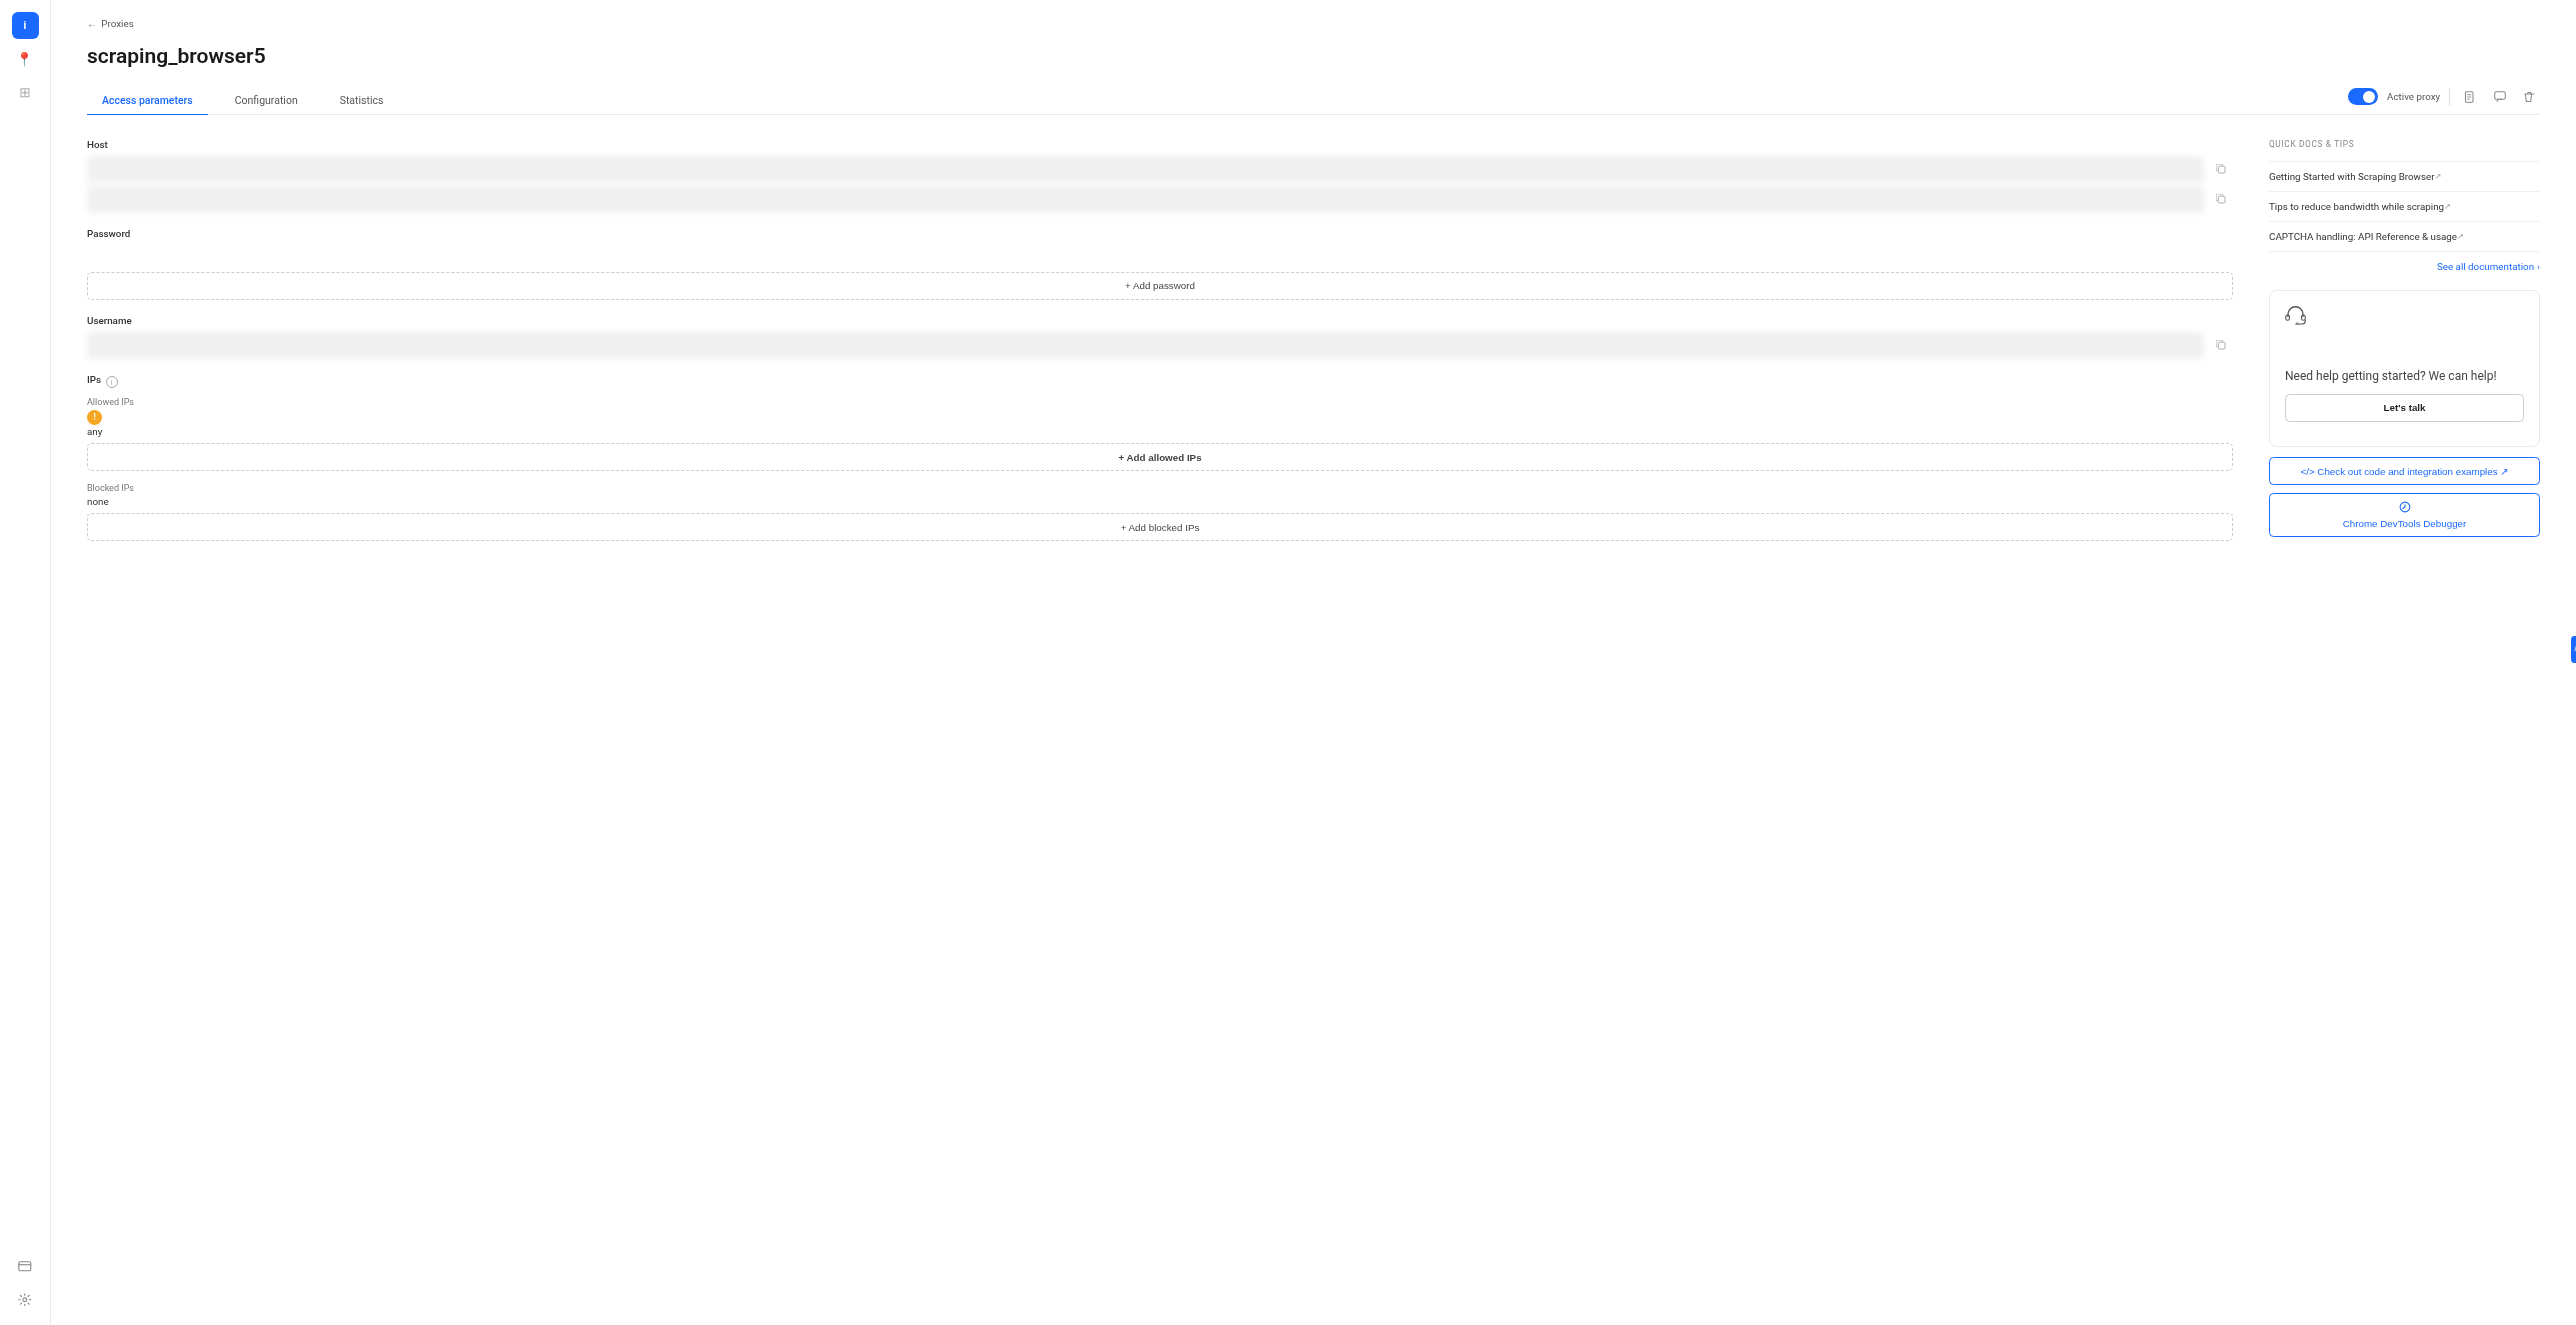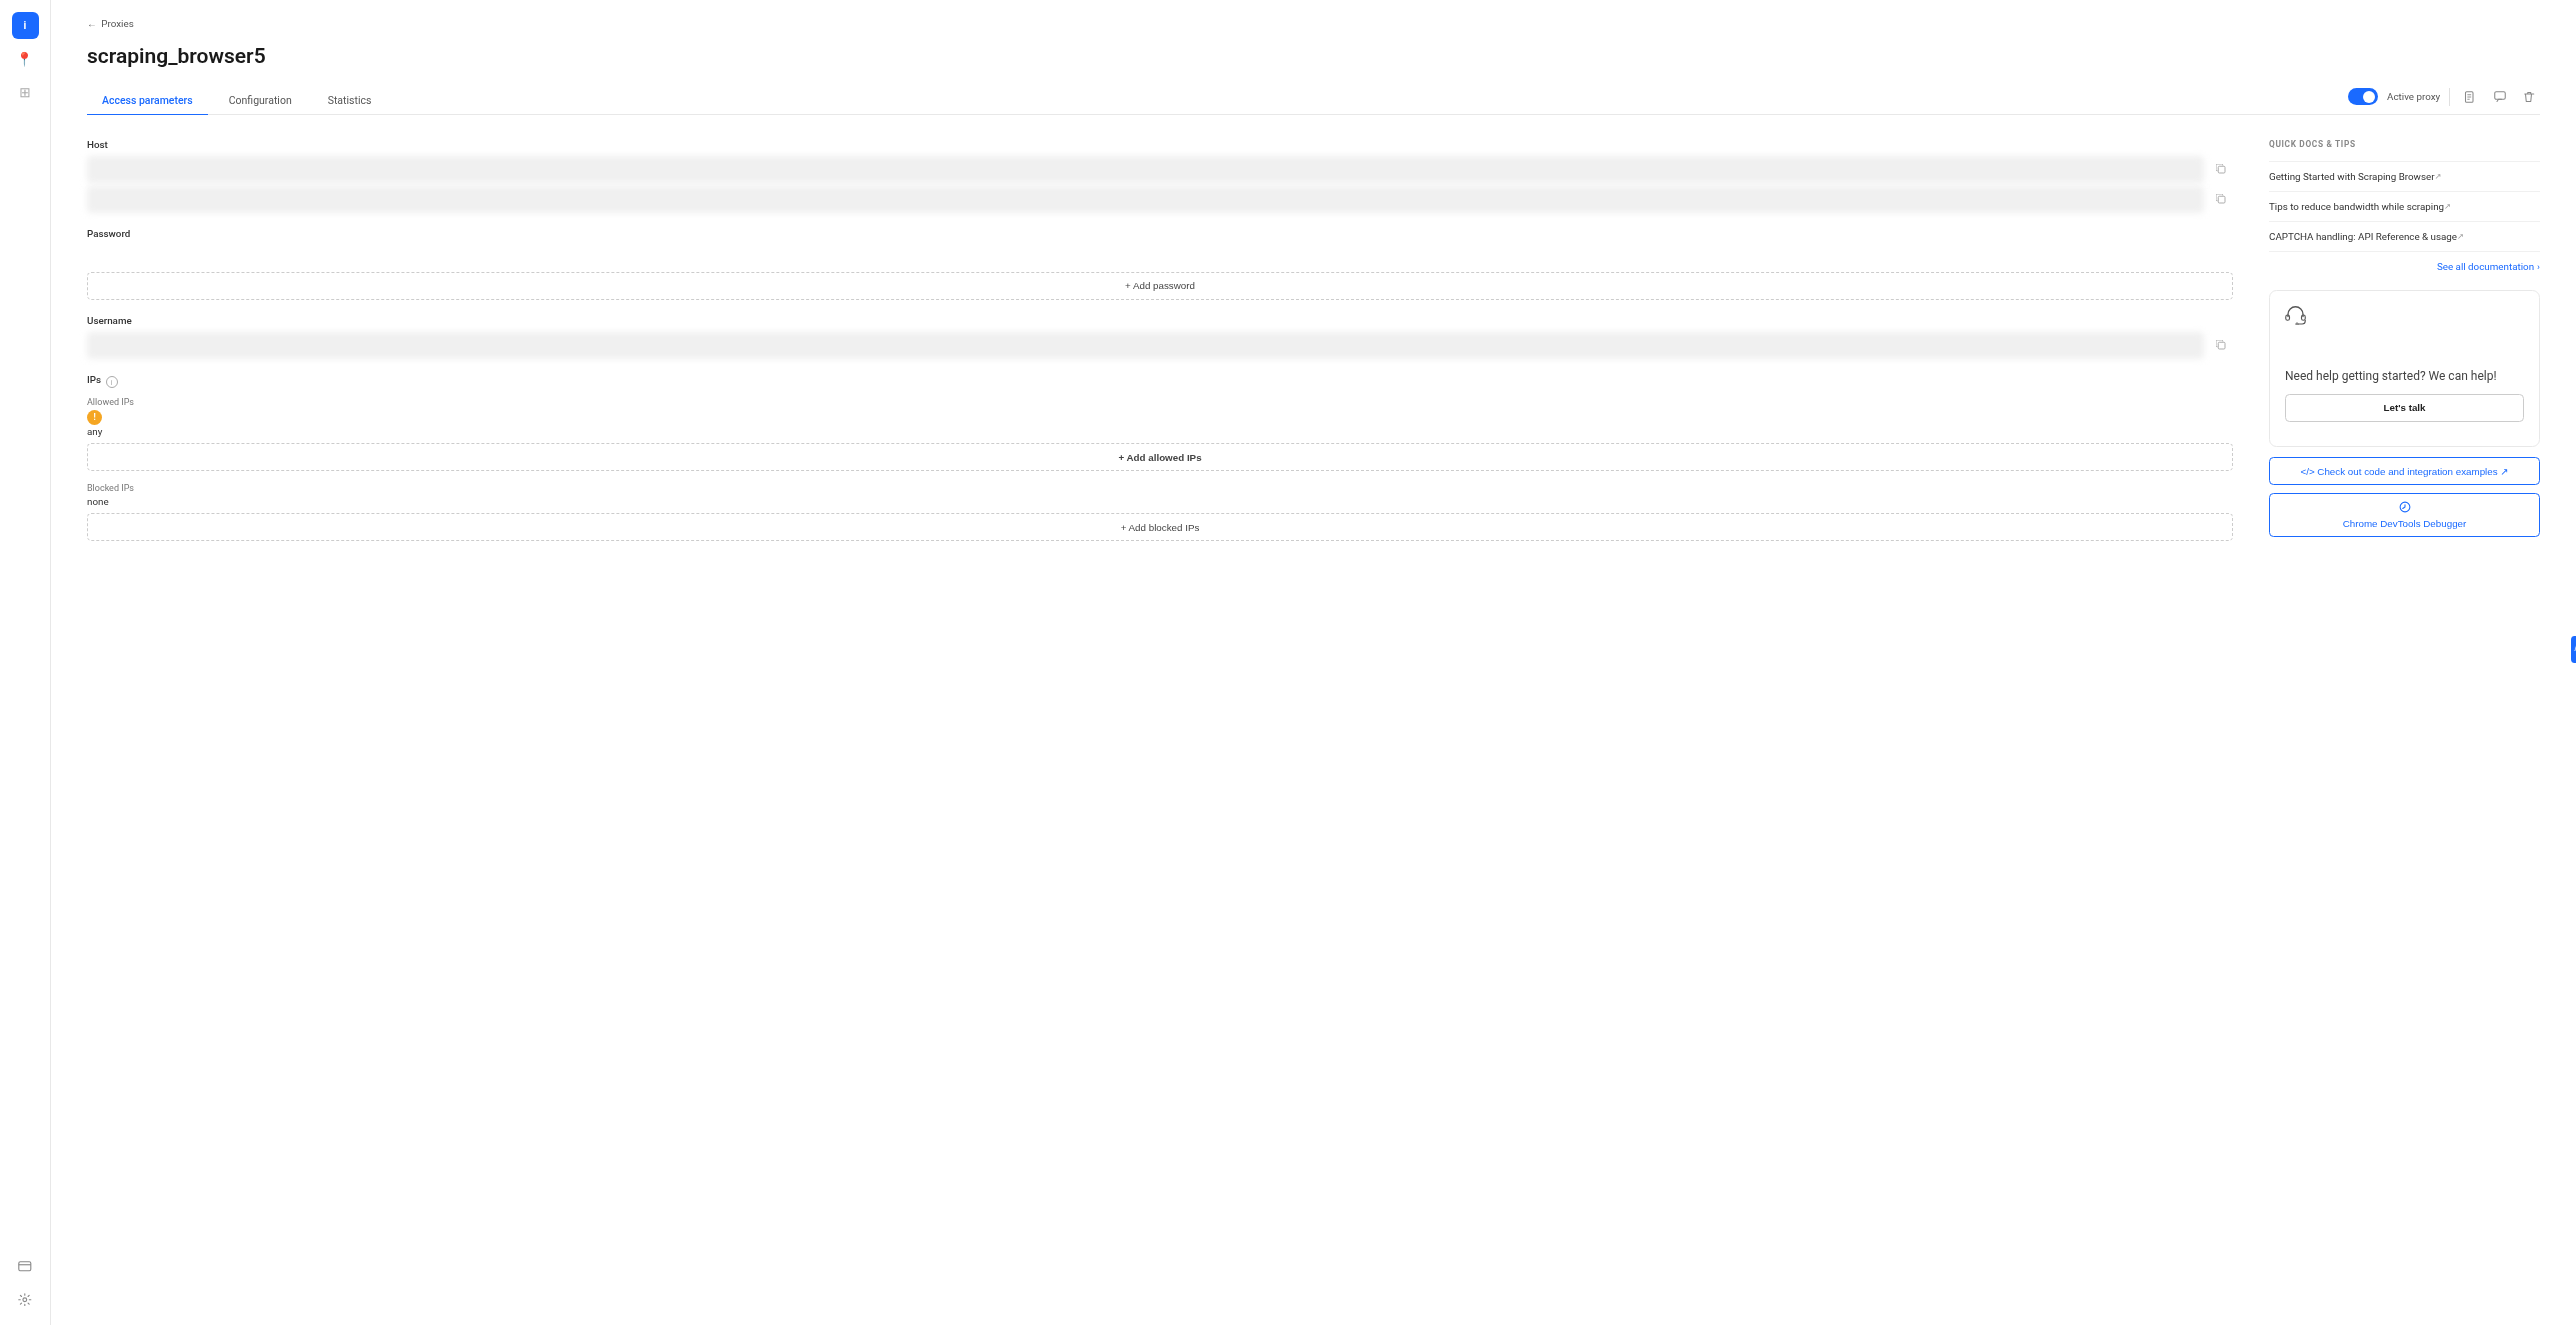--- a/index.html
+++ b/index.html
@@ -69,21 +69,21 @@
 
     
     .tabs {
       display: flex;
       gap: 0;
       border-bottom: 1.5px solid #e8e8e8;
       margin-bottom: 24px;
       align-items: center;
       justify-content: space-between;
     }
-    .tabs-left { display: flex; gap: 6px; }
+    .tabs-left { display: flex; gap: 12px; }
     .tab {
       padding: 7.5px 15px;
       font-size: 10.5px;
       color: #555;
       cursor: pointer;
       border-bottom: 1.5px solid transparent;
       margin-bottom: -1.5px;
       text-decoration: none;
     }
     .tab.active {
@@ -241,21 +241,21 @@
     .ip-value {
       font-size: 9.8px;
       color: #333;
       margin-bottom: 6px;
     }
 
     
     .docs-panel { }
     .docs-title {
       font-size: 8.3px;
-      font-weight: 700;
+      font-weight: 400;
       color: #888;
       text-transform: uppercase;
       letter-spacing: 0.08em;
       margin-bottom: 12px;
     }
     .doc-link {
       display: flex;
       align-items: center;
       padding: 9px 0;
       border-bottom: 0.8px solid #f0f0f0;

